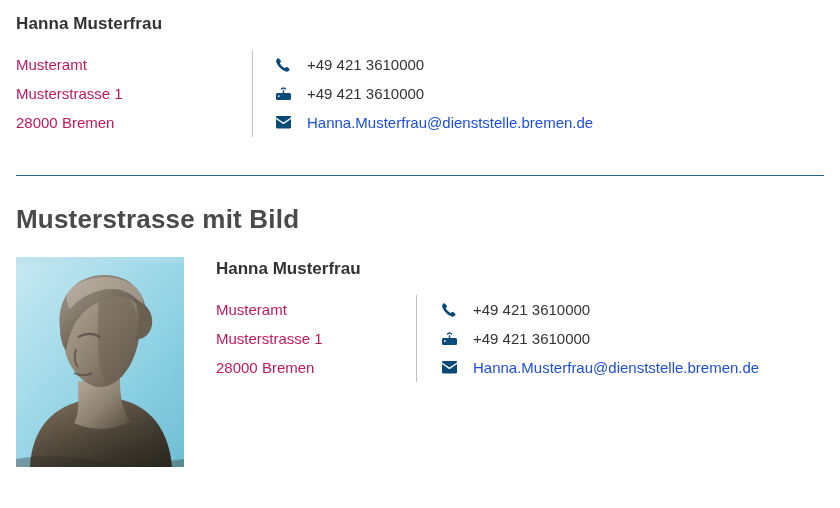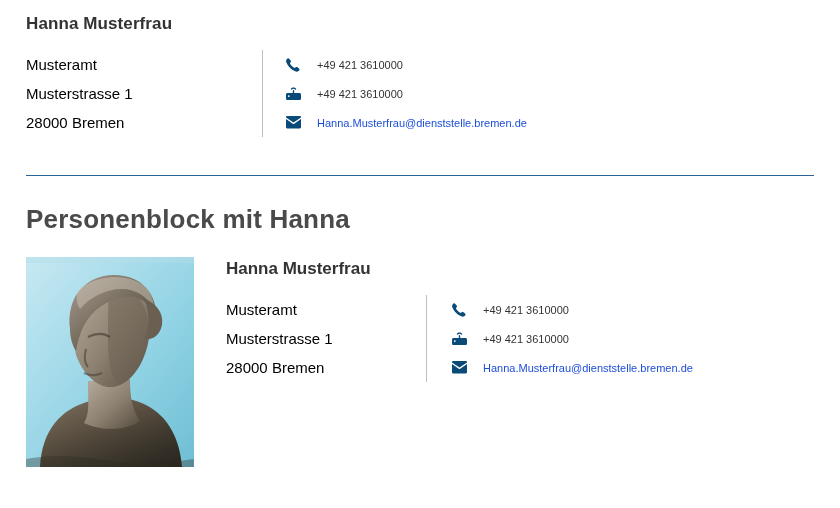--- a/index.html
+++ b/index.html
@@ -13,21 +13,21 @@
     font-family: "Liberation Sans", sans-serif;
     color: #333333;
     overflow: hidden;
   }
 
   .page {
     position: relative;
     width: 840px;
     height: 508px;
     box-sizing: border-box;
-    padding: 0 26px;
+    padding: 0 16px;
   }
 
   
   .block-plain {
     padding-top: 14px;
   }
   .person-name {
     font-size: 17px;
     font-weight: bold;
     color: #333333;
@@ -36,39 +36,39 @@
   }
   .contact-row {
     display: flex;
     align-items: flex-start;
   }
   .address-col {
     width: 236px;
     flex: 0 0 236px;
     font-size: 15px;
     line-height: 29px;
-    color: #000000;
+    color: #be185d;
   }
   .address-line {
     white-space: nowrap;
   }
   .divider-vert {
     width: 1px;
     background: #b9bfc6;
     align-self: stretch;
     margin-right: 22px;
   }
   .comm-col {
     flex: 1 1 auto;
   }
   .comm-item {
     display: flex;
     align-items: center;
     height: 29px;
-    font-size: 11px;
+    font-size: 15px;
   }
   .comm-icon {
     width: 22px;
     flex: 0 0 22px;
     display: flex;
     align-items: center;
     justify-content: flex-start;
     color: #0a4a78;
     margin-right: 10px;
   }
@@ -188,21 +188,21 @@
           </span>
           <a class="comm-link" href="#">Hanna.Musterfrau@dienststelle.bremen.de</a>
         </div>
 
       </div>
     </div>
   </div>
 
   <hr class="hr-section">
 
-  <h2 class="section-heading">Personenblock mit Hanna</h2>
+  <h2 class="section-heading">Musterstrasse mit Bild</h2>
 
   <div class="block-with-image">
 
     <div class="portrait">
       <svg class="statue" viewBox="0 0 168 204" preserveAspectRatio="xMidYMax meet" aria-hidden="true">
         <defs>
           <linearGradient id="bg" x1="0" y1="0" x2="1" y2="1">
             <stop offset="0%" stop-color="#c6e8f2"></stop>
             <stop offset="60%" stop-color="#8fd2e4"></stop>
             <stop offset="100%" stop-color="#6fbed4"></stop>

